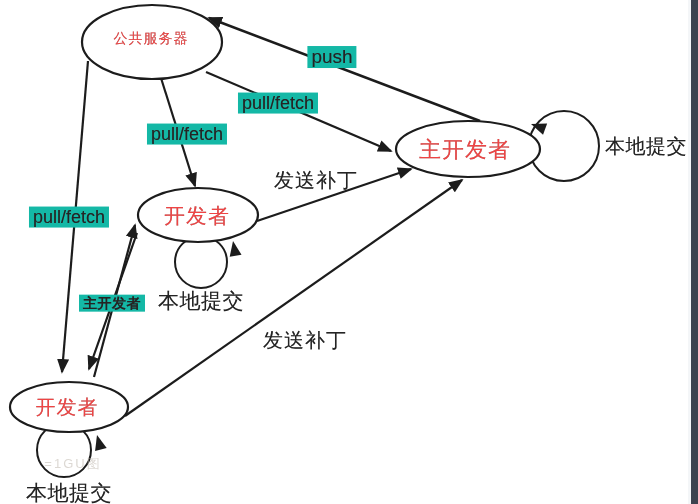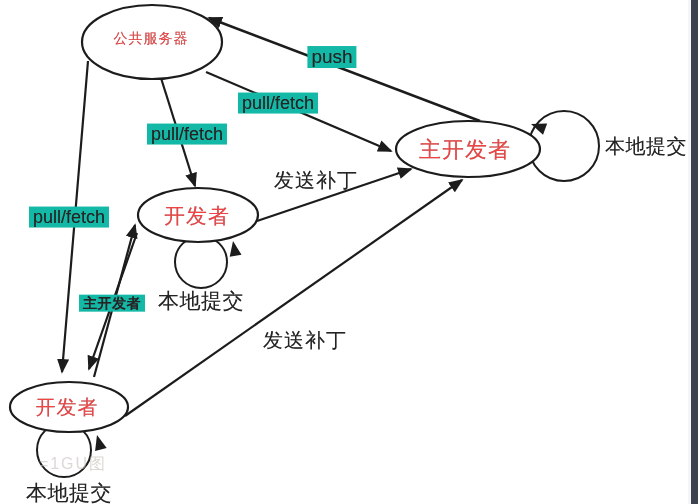--- a/index.html
+++ b/index.html
@@ -32,21 +32,21 @@
   .lbl-loop-mid{left:201px;top:301px;font-size:21px;letter-spacing:.5px;}
   .lbl-loop-bottom{left:69px;top:493px;font-size:21px;letter-spacing:.5px;}
   .node-label{position:absolute;transform:translate(-50%,-50%);white-space:nowrap;color:#ef4444;text-shadow:0 0 .4px rgba(60,60,60,.5);}
   .node-label-server{left:151px;top:39px;font-size:14px;letter-spacing:1px;}
   .node-label-main{left:465px;top:150px;font-size:22px;letter-spacing:1px;}
   .node-label-mid{left:197px;top:216px;font-size:21px;letter-spacing:1px;}
   .node-label-bottom{left:67px;top:407px;font-size:20px;letter-spacing:1px;}
   .watermark{
     position:absolute;left:73px;top:464px;
     transform:translate(-50%,-50%);
-    font-size:16px;letter-spacing:2px;
+    font-size:13px;letter-spacing:2px;
     color:#c6bfb6;opacity:.6;filter:blur(.6px);
     white-space:nowrap;
   }
   .border-sliver{position:absolute;top:0;right:7px;width:3px;height:504px;background:#f4f6f8;}
   .border-right{position:absolute;top:0;right:0;width:7px;height:504px;background:#3c434f;}
 </style>
 </head>
 <body>
 
 <div id="stage">

